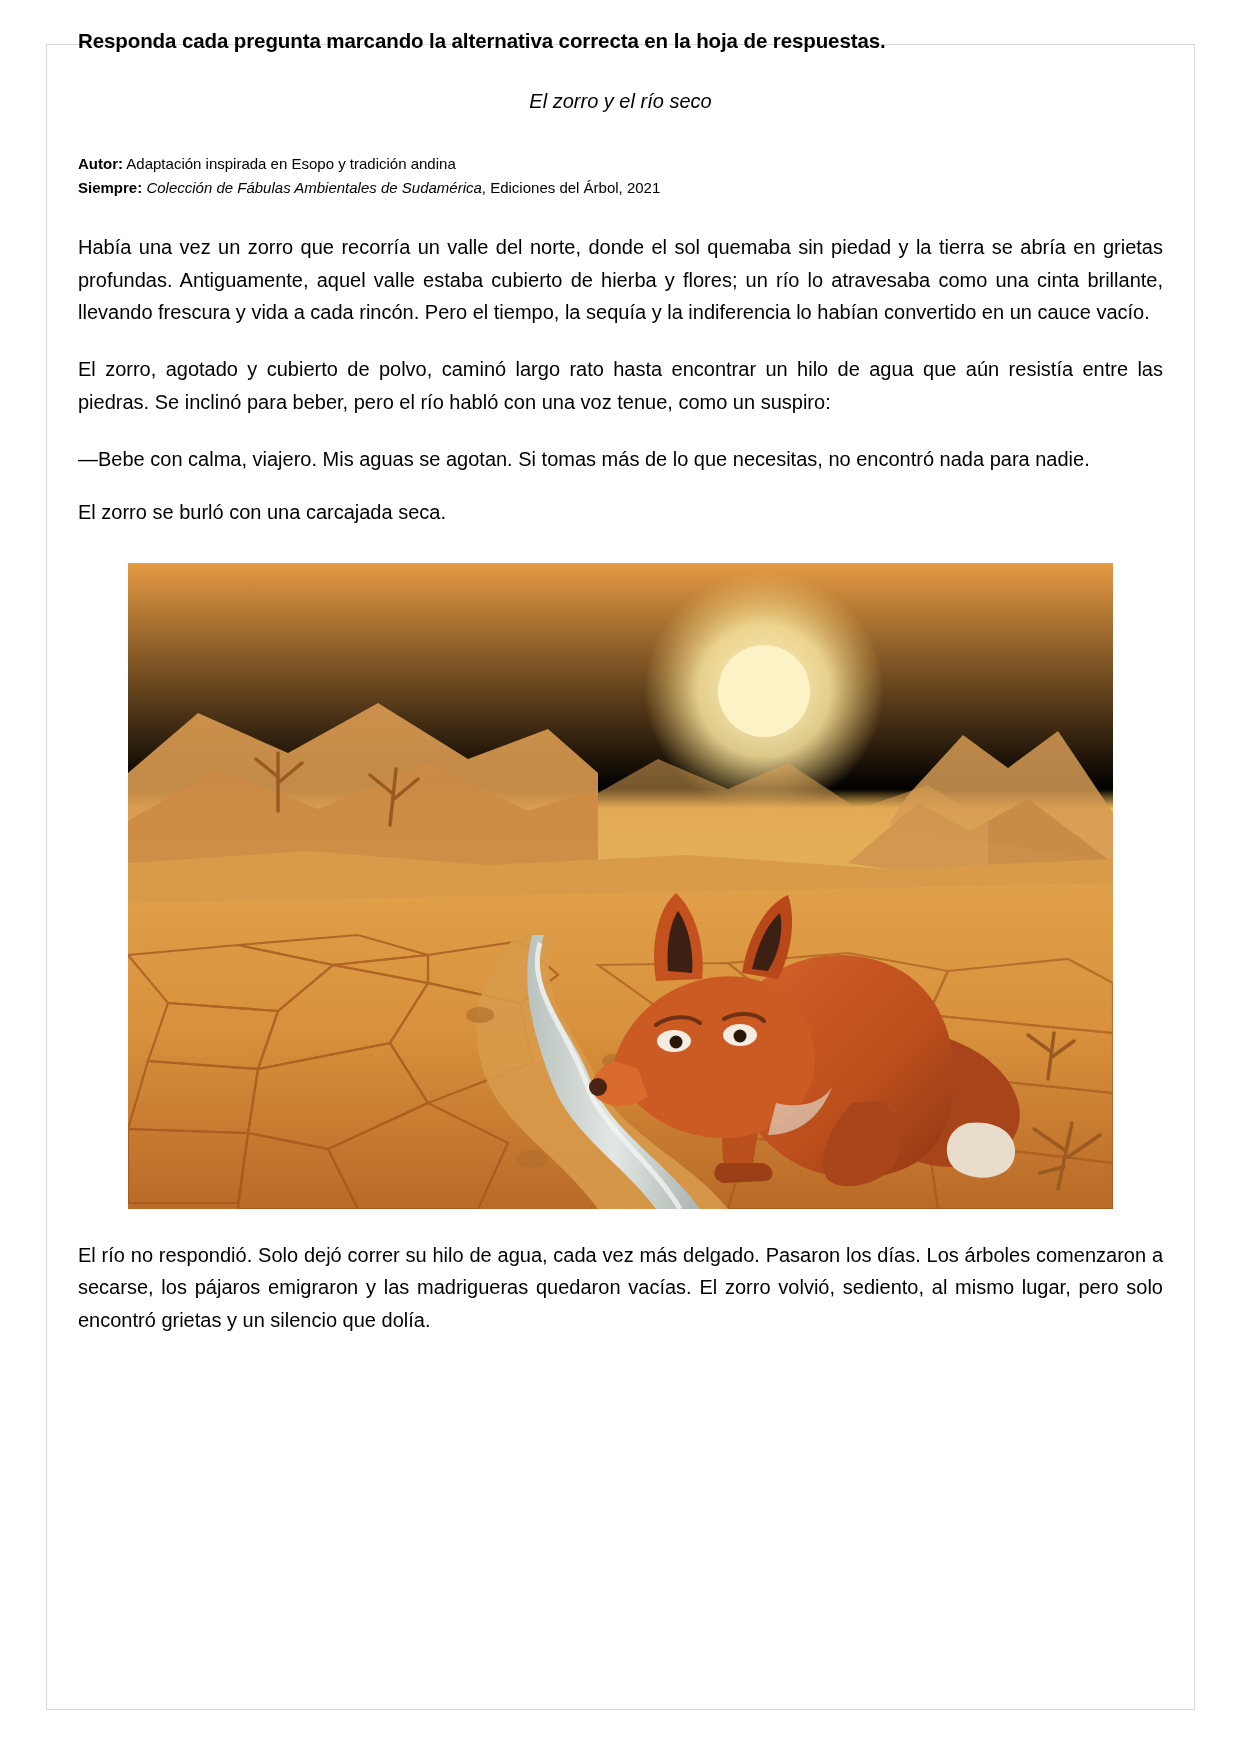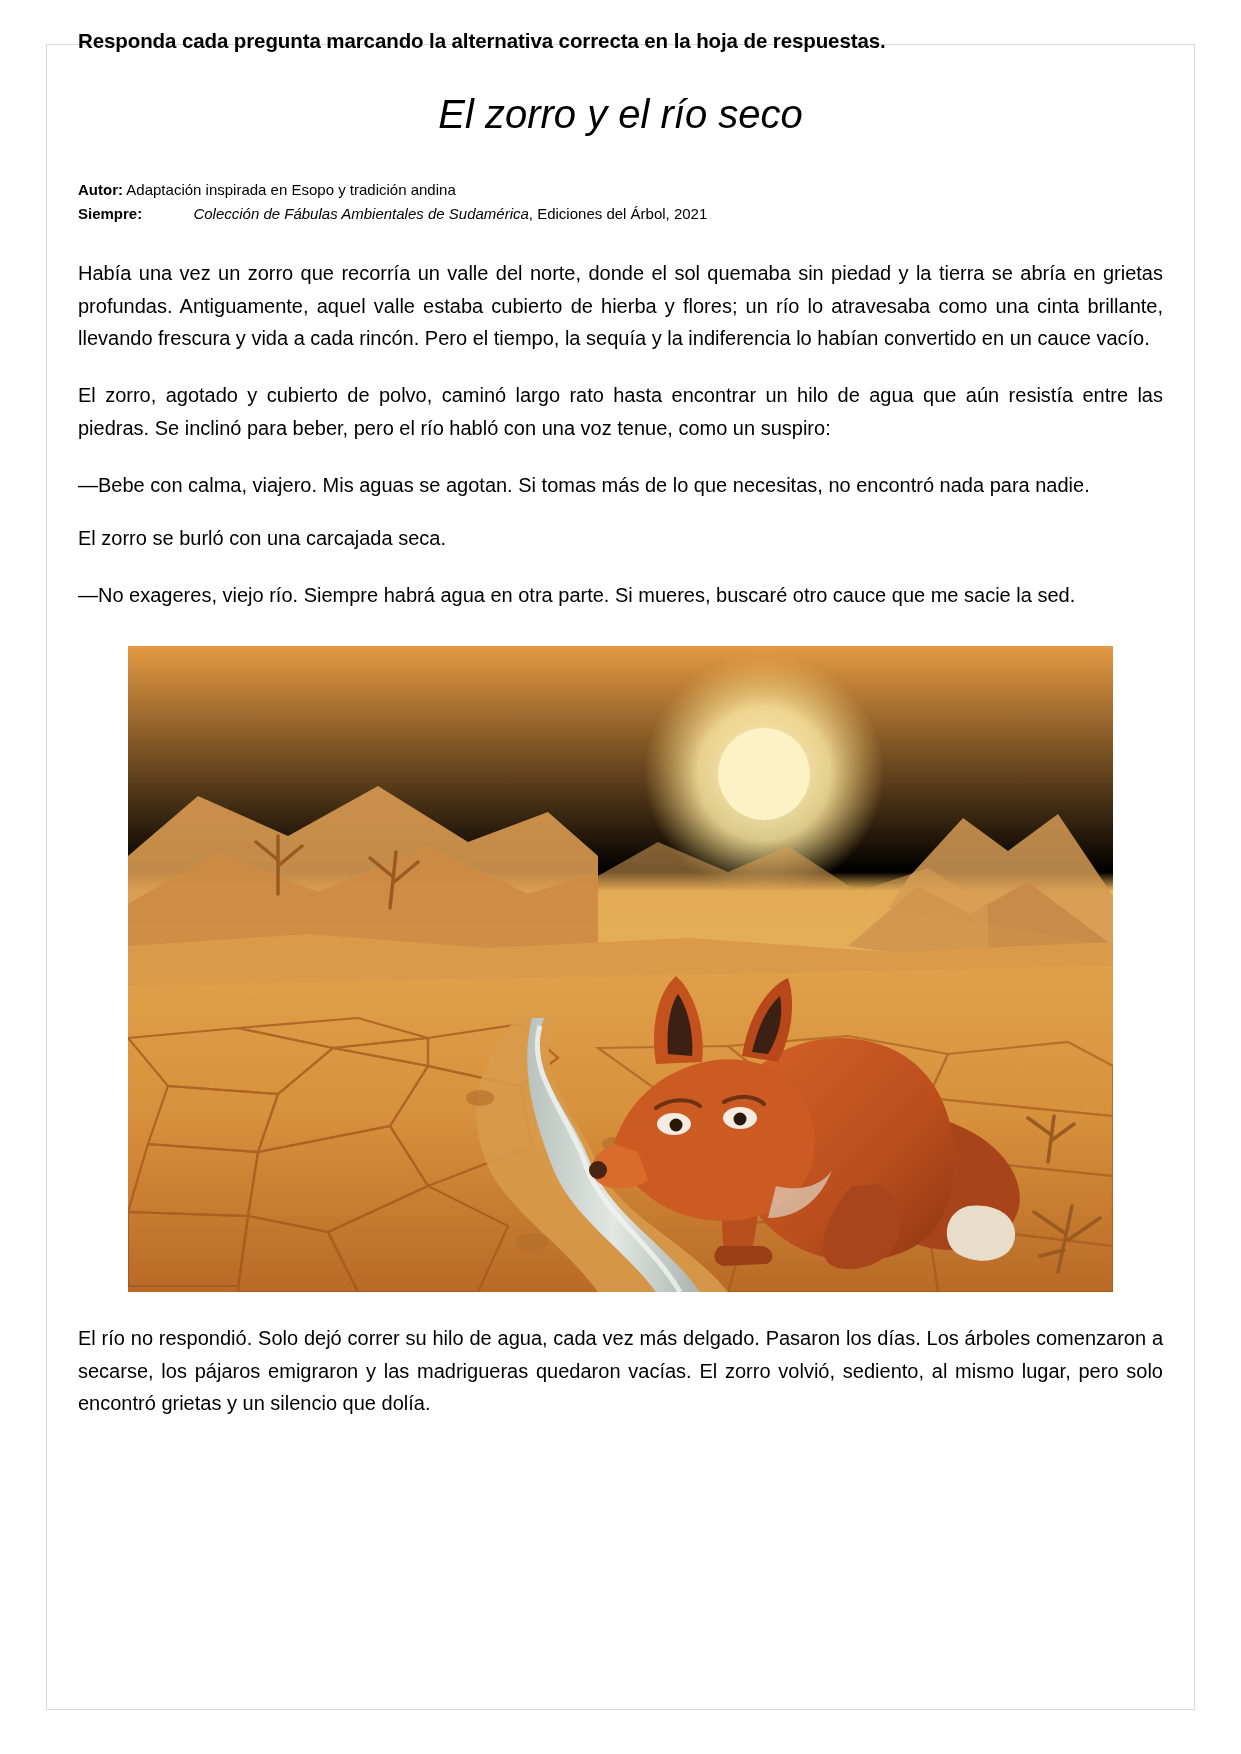--- a/index.html
+++ b/index.html
@@ -40,37 +40,36 @@
   }
   .instruction {
     font-size: 20.5px;
     font-weight: bold;
     letter-spacing: -0.1px;
     margin: 0 0 0 0;
     line-height: 1.45;
   }
   .title {
     text-align: center;
-    font-size: 40px;
+    font-size: 20px;
     font-style: italic;
     font-weight: normal;
     margin: 32px 0 0 0;
     line-height: 1.3;
   }
   .meta {
     margin-top: 38px;
     font-size: 15px;
     line-height: 1.62;
   }
   .meta .lbl {
     font-weight: bold;
   }
   .meta .it {
     font-style: italic;
-    margin-left: 47px;
   }
   .body-text {
     font-size: 20px;
     line-height: 1.62;
     text-align: justify;
     margin-top: 25px;
   }
   .body-text.first {
     margin-top: 31px;
   }
@@ -111,21 +110,20 @@
       <div>
         <span class="lbl">Siempre:</span>
         <span class="it">Colección de Fábulas Ambientales de Sudamérica</span><span>, Ediciones del Árbol, 2021</span>
       </div>
     </div>
 
     <p class="body-text first">Había una vez un zorro que recorría un valle del norte, donde el sol quemaba sin piedad y la tierra se abría en grietas profundas. Antiguamente, aquel valle estaba cubierto de hierba y flores; un río lo atravesaba como una cinta brillante, llevando frescura y vida a cada rincón. Pero el tiempo, la sequía y la indiferencia lo habían convertido en un cauce vacío.</p>
     <p class="body-text">El zorro, agotado y cubierto de polvo, caminó largo rato hasta encontrar un hilo de agua que aún resistía entre las piedras. Se inclinó para beber, pero el río habló con una voz tenue, como un suspiro:</p>
     <p class="body-text">—Bebe con calma, viajero. Mis aguas se agotan. Si tomas más de lo que necesitas, no encontró nada para nadie.</p>
     <p class="body-text tight">El zorro se burló con una carcajada seca.</p>
-    <p class="body-text">—No exageres, viejo río. Siempre habrá agua en otra parte. Si mueres, buscaré otro cauce que me sacie la sed.</p>
 
     <div class="figure">
       <svg viewBox="0 0 985 646" preserveAspectRatio="none" role="img">
         <defs>
           <linearGradient id="skyGrad" x1="0" y1="0" x2="0" y2="1">
             <stop offset="0%" stop-color="#e59a43"></stop>
             <stop offset="35%" stop-color="#eeb busy"></stop>
             <stop offset="38%" stop-color="#efb755"></stop>
             <stop offset="70%" stop-color="#f6d274"></stop>
             <stop offset="100%" stop-color="#f3c05a"></stop>

